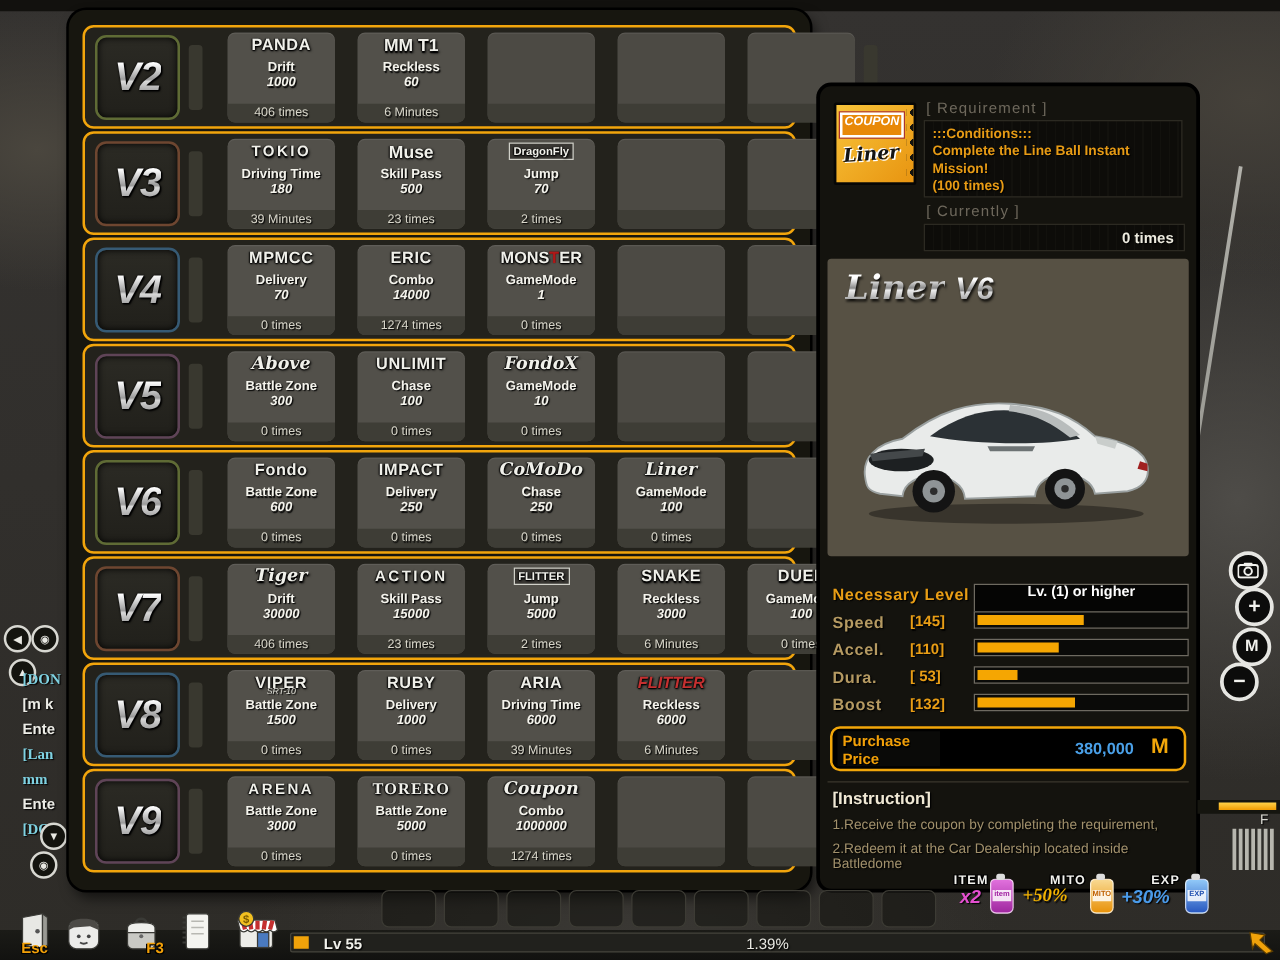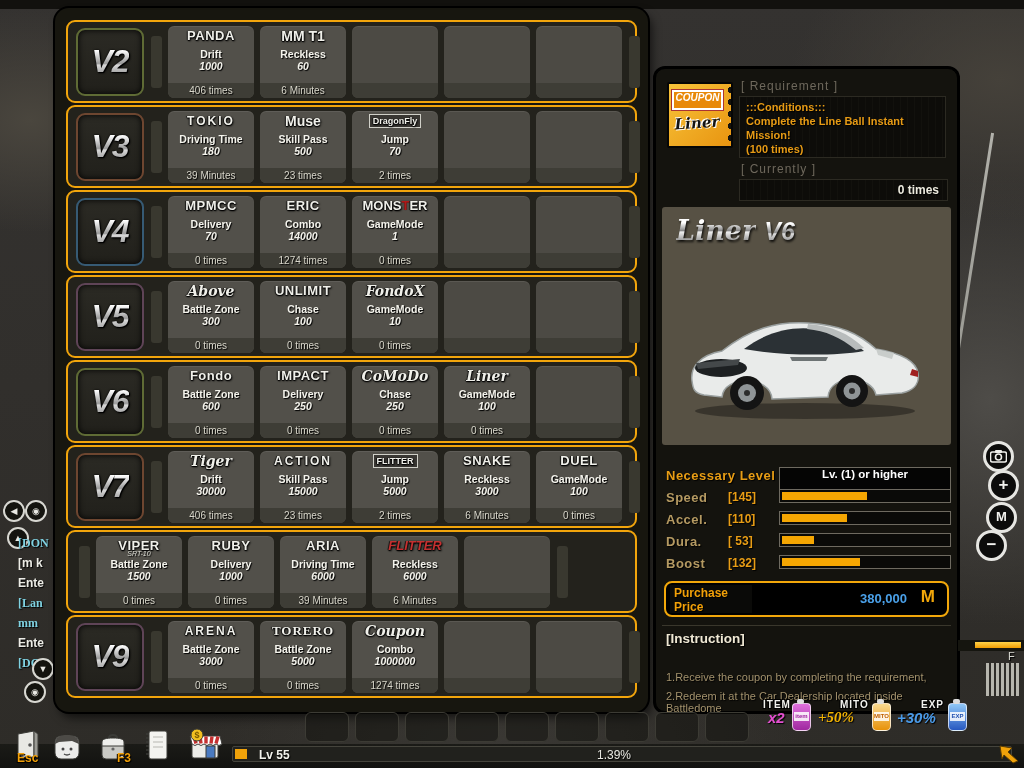--- a/index.html
+++ b/index.html
@@ -25,21 +25,21 @@
   
   #grid-panel{left:55px;top:8px;width:593px;height:704px;background:#17160f;border-radius:14px;box-shadow:0 0 0 2px #000,4px 6px 10px rgba(0,0,0,.6);}
   #grid-rows{position:absolute;left:11px;top:12px;width:571px;display:flex;flex-direction:column;gap:2px;}
   .grid-row{height:79px;border:2px solid #f2a50c;border-radius:9px;background:#23221c;display:flex;align-items:center;padding:0 4px;}
   .v-badge{width:64px;height:64px;margin-left:4px;border-radius:9px;background:linear-gradient(#2b2a24,#21201b);border:2px solid #555;box-shadow:inset 0 0 6px #000;display:flex;align-items:center;justify-content:center;flex:0 0 auto;}
   .v-badge span{font-size:32px;font-weight:bold;font-style:italic;letter-spacing:-1px;
      background:linear-gradient(#ffffff 20%,#9a9a9a 55%,#d8d8d8 60%,#777 100%);
      -webkit-background-clip:text;background-clip:text;color:transparent;
      filter:drop-shadow(1px 1px 0 #000) drop-shadow(0 0 1px #000);}
   .sliver{width:11px;height:52px;background:#39382f;border-radius:3px;margin-left:7px;flex:0 0 auto;}
-  .card-slots{display:flex;margin-left:6px;gap:6px;align-items:flex-end;}
+  .card-slots{display:flex;margin-left:20px;gap:18px;align-items:flex-end;}
   .card{width:86px;height:72px;background:#52504a;border-radius:6px;position:relative;overflow:hidden;box-shadow:inset 0 1px 0 rgba(255,255,255,.08);}
   .card.empty{background:#4c4a44;}
   .card-name{height:20px;line-height:20px;text-align:center;font-size:13px;font-weight:bold;color:#f0f0ea;white-space:nowrap;
     text-shadow:0 1px 1px #000,1px 1px 2px #000,-1px 0 1px rgba(0,0,0,.7);}
   .card-sub{position:absolute;top:14px;left:0;right:0;text-align:center;font-size:7px;color:#dcdcd4;text-shadow:1px 1px 1px #000;font-style:italic;}
   .card-type{margin-top:2px;text-align:center;font-size:10.5px;font-weight:bold;color:#f4f3ec;text-shadow:1px 1px 1px #000;}
   .card-value{text-align:center;font-size:10.5px;font-weight:bold;color:#f4f3ec;text-shadow:1px 1px 1px #000;font-style:italic;}
   .card-progress{position:absolute;left:0;right:0;bottom:0;height:15px;line-height:15px;background:#3e3d36;text-align:center;font-size:10px;color:#d8d6ca;text-shadow:1px 1px 1px #000;}
   .logo-script{font-family:"DejaVu Serif",serif;font-style:italic;font-size:14px;}
   .logo-serif{font-family:"Liberation Serif",serif;letter-spacing:1px;}
@@ -81,21 +81,21 @@
   .stat-bar{position:absolute;left:113px;top:0;width:172px;height:14px;background:#0a0a08;border:1px solid #6e6a60;box-sizing:border-box;}
   .stat-fill{position:absolute;left:2px;top:2px;height:8px;background:linear-gradient(#ffc califor,#f5a602);background:#f5a602;}
   #level-value-box{position:absolute;left:113px;top:0;width:172px;height:31px;background:#050504;border:1px solid #6e6a60;box-sizing:border-box;text-align:center;font-size:11.5px;font-weight:bold;color:#fff;line-height:13px;}
   
   #purchase-box{position:absolute;left:8px;top:512px;width:285px;height:36px;background:#000;border:2px solid #f2a70a;border-radius:8px;box-sizing:border-box;}
   #purchase-label{position:absolute;left:4px;top:2px;width:74px;height:26px;background:#0a0a08;color:#f2a008;font-size:12px;font-weight:bold;line-height:14px;padding:1px 4px;text-shadow:1px 1px 0 #000;}
   #purchase-price{position:absolute;right:40px;top:8px;font-size:13px;font-weight:bold;color:#4aa0e8;text-shadow:1px 1px 1px #000;}
   #purchase-cur{position:absolute;right:12px;top:4px;font-size:17px;font-weight:bold;color:#f2a70a;text-shadow:1px 1px 1px #000;}
   
   #inst-header{position:absolute;left:10px;top:562px;font-size:13.5px;font-weight:bold;color:#efe8d4;text-shadow:1px 1px 1px #000;}
-  .inst-line{position:absolute;left:10px;font-size:11px;color:#a2916c;text-shadow:1px 1px 1px #000;margin-top:17px;}
+  .inst-line{position:absolute;left:10px;font-size:11px;color:#a2916c;text-shadow:1px 1px 1px #000;}
   #book-divider{position:absolute;left:6px;top:556px;width:289px;height:1px;background:#3a372c;}
 
   
   #bottom-strip{left:0;top:744px;width:1024px;height:24px;background:linear-gradient(#1b1b17,#121210);}
   #level-bar{left:232px;top:746px;width:780px;height:16px;background:#21211d;border:1px solid #45443c;border-radius:2px;box-sizing:border-box;}
   #level-fill{position:absolute;left:2px;top:2px;width:12px;height:10px;background:#f0a20a;}
   #level-label{position:absolute;left:26px;top:1px;font-size:12px;font-weight:bold;color:#f2f2ec;text-shadow:1px 1px 1px #000;}
   #progress-label{position:absolute;left:364px;top:1px;font-size:12px;color:#e8e8e2;text-shadow:1px 1px 1px #000;}
   .hud-label{position:absolute;font-size:12px;font-weight:bold;color:#f2a008;text-shadow:1px 1px 0 #000,-1px 1px 0 #000;}
   .dock-icon{position:absolute;width:30px;height:32px;}
@@ -406,20 +406,23 @@
     <div class="card-name logo-caps">DUEL</div>
 
     <div class="card-type">GameMode</div>
     <div class="card-value">100</div>
     <div class="card-progress">0 times</div>
   </div>
           </div>
     <div class="sliver"></div>
   </div>
         <div class="grid-row">
+    <div class="v-badge" style="border-color: rgb(54, 90, 116);">
+            <span>V8</span>
+          </div>
     <div class="sliver"></div>
     <div class="card-slots">
             <div class="card">
     <div class="card-name logo-caps">VIPER</div>
     <div class="card-sub">SRT-10</div>
     <div class="card-type">Battle Zone</div>
     <div class="card-value">1500</div>
     <div class="card-progress">0 times</div>
   </div>
             <div class="card">

